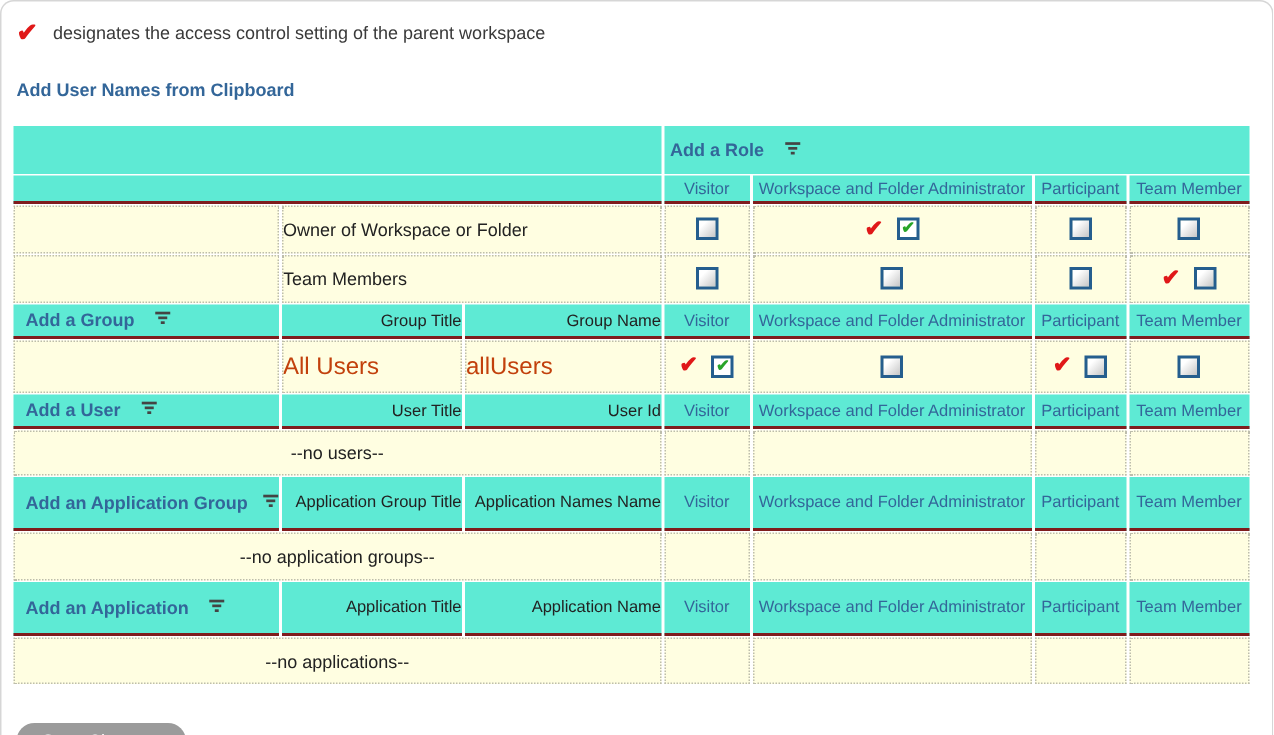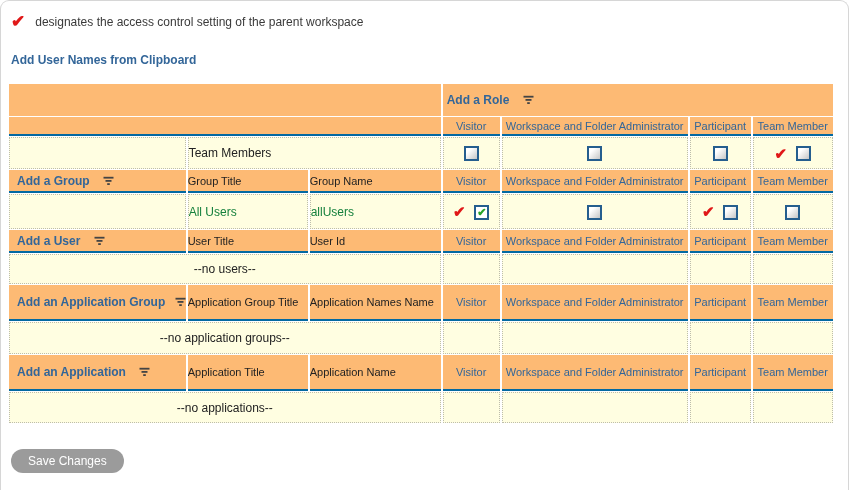--- a/index.html
+++ b/index.html
@@ -11,30 +11,30 @@
   }
   
   .legend{display:flex;align-items:center;margin:12px 0 0 10px;height:18px;}
   .bigcheck{color:#e01818;font-size:17px;font-weight:bold;line-height:16px;margin-right:10px;}
   .legend-text{font-size:12px;color:#3a3a3a;}
   
   .clip-link{display:inline-block;margin:22px 0 11px 10px;color:#336699;font-weight:bold;font-size:12px;text-decoration:none;cursor:pointer;}
   
   table.acl{border-collapse:separate;border-spacing:2px 1px;margin:5px 0 0 6px;table-layout:fixed;}
   table.acl td,table.acl th{padding:0;font-weight:normal;overflow:hidden;white-space:nowrap;}
-  .band td,.band th{background:#fdba74;}
-  .ul{border-bottom:2px solid #0369a1;}
+  .band td,.band th{background:#5eead4;}
+  .ul{border-bottom:2px solid #7f1d1d;}
   .title-cell{text-align:left;vertical-align:middle;}
   .stitle{color:#336699;font-weight:bold;font-size:12px;padding-left:8px;vertical-align:middle;cursor:pointer;}
   .ficon-wrap{display:inline-block;margin-left:9px;vertical-align:middle;cursor:pointer;}
   .rolecol{color:#336699;font-size:11px;text-align:center;vertical-align:middle;}
-  .subcol{color:#222;font-size:11px;text-align:left;vertical-align:middle;}
+  .subcol{color:#222;font-size:11px;text-align:right;vertical-align:middle;}
   .y{background:#fffee1;border:1px dotted #bdbdac;}
   .label-cell{font-size:12px;color:#222;text-align:left;padding-left:8px;vertical-align:middle;}
-  .link-cell{font-size:12px;color:#15803d;text-align:left;padding-left:8px;vertical-align:middle;cursor:pointer;}
+  .link-cell{font-size:16px;color:#c2410c;text-align:left;padding-left:8px;vertical-align:middle;cursor:pointer;}
   .empty-span{font-size:12px;color:#222;text-align:center;vertical-align:middle;}
   .cbcell{text-align:center;vertical-align:middle;}
   
   .cb{display:inline-block;box-sizing:border-box;width:15px;height:15px;border:2px solid #255e8e;
       background:linear-gradient(135deg,#ffffff 25%,#c6c6c6 100%);
       vertical-align:middle;position:relative;cursor:pointer;}
   .cb.on{background:#fff;}
   .cb.on::after{content:"\2714";position:absolute;left:0;top:-1px;width:100%;text-align:center;
       font-size:11px;line-height:12px;color:#28a428;font-weight:bold;}
   
@@ -84,20 +84,36 @@
     </tr>
 
     <tr class="band" style="height:19px">
       <td colspan="3" class="ul"></td>
       <th class="rolecol ul">Visitor</th>
       <th class="rolecol ul">Workspace and Folder Administrator</th>
       <th class="rolecol ul">Participant</th>
       <th class="rolecol ul">Team Member</th>
     </tr>
 
+    <tr style="height:32px">
+      <td class="y"></td>
+      <td class="y label-cell" colspan="2">Owner of Workspace or Folder</td>
+      <td class="y cbcell">
+        <span class="cb"></span>
+      </td>
+      <td class="y cbcell">
+        <span class="pcheck show"></span><span class="cb on"></span>
+      </td>
+      <td class="y cbcell">
+        <span class="cb"></span>
+      </td>
+      <td class="y cbcell">
+        <span class="cb"></span>
+      </td>
+    </tr>
 
     <tr style="height:32px">
       <td class="y"></td>
       <td class="y label-cell" colspan="2">Team Members</td>
       <td class="y cbcell">
         <span class="cb"></span>
       </td>
       <td class="y cbcell">
         <span class="cb"></span>
       </td>

